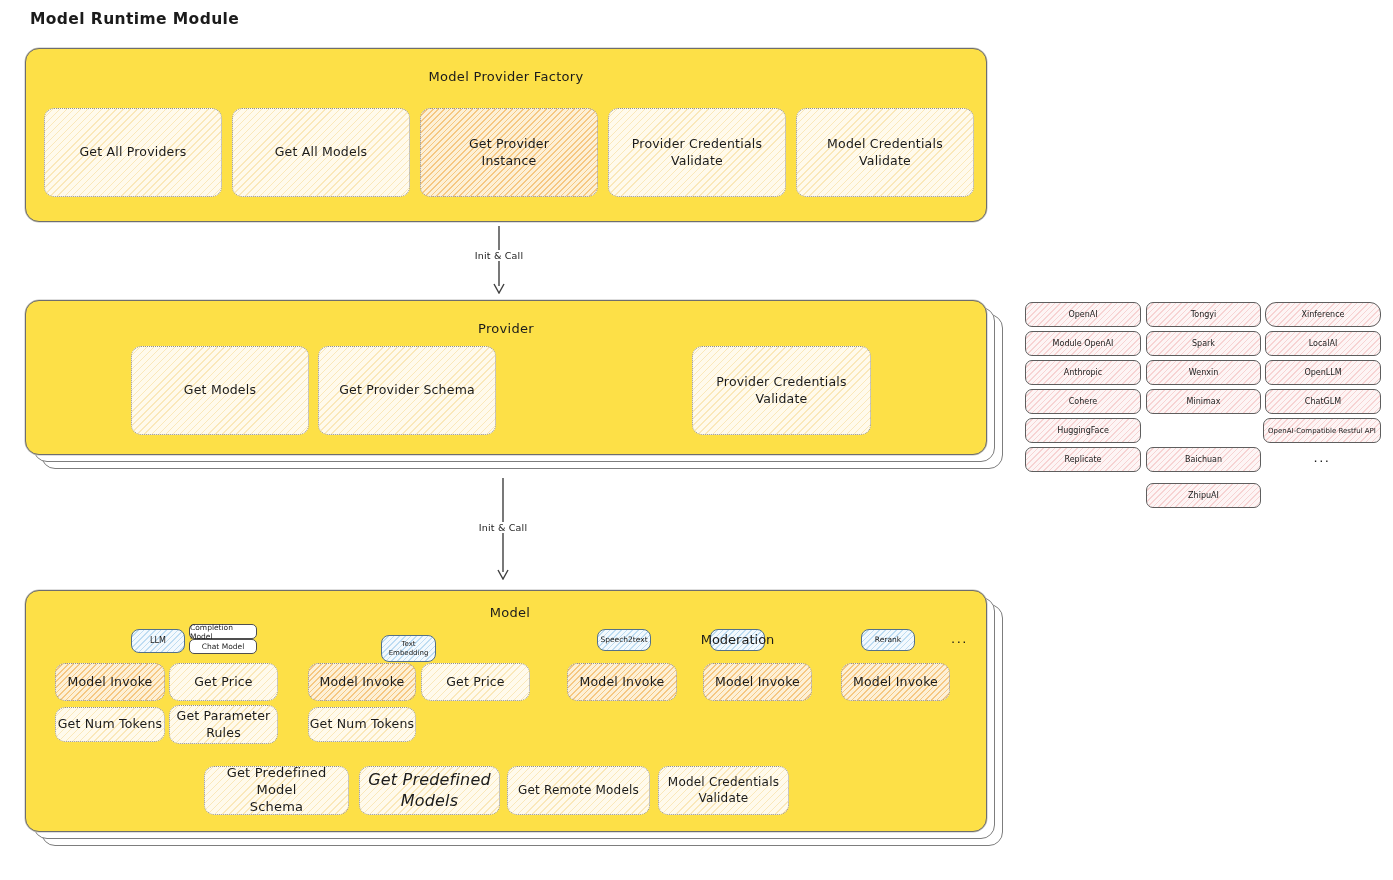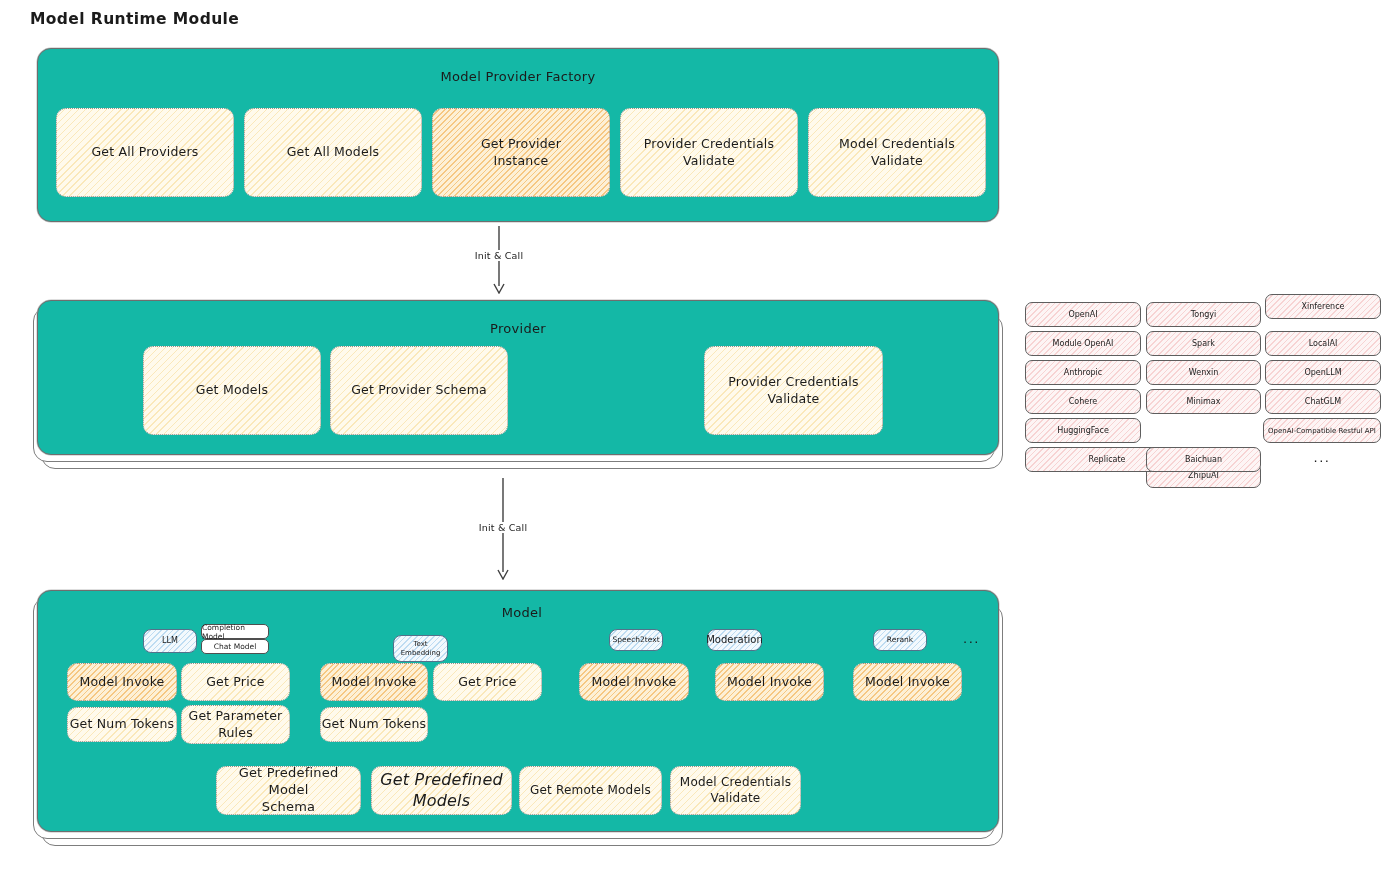--- a/index.html
+++ b/index.html
@@ -5,23 +5,22 @@
   html,body { margin:0; padding:0; background:#fff; }
   .canvas {
     position:relative; width:1393px; height:880px; background:#ffffff;
     font-family:"DejaVu Sans", sans-serif; color:#1b1b1b; overflow:hidden;
   }
   .page-title {
     position:absolute; left:30px; top:10px; font-size:15.5px; font-weight:600;
     letter-spacing:.4px;
   }
   .container {
-    position:absolute; background:#14b8a6; border:1.4px solid #6e6e6e; border-radius:14px;
+    position:absolute; background:#fde047; border:1.4px solid #6e6e6e; border-radius:14px;
     box-shadow:0 0 0 0.5px #bdbdbd;
-    margin-left:12px;
   }
   .stack {
     position:absolute; background:#fff; border:1.2px solid #7d7d7d; border-radius:14px;
   }
   .sec-title { position:absolute; left:0; right:0; text-align:center; font-size:13px; letter-spacing:.3px; }
   .node {
     position:absolute; display:flex; align-items:center; justify-content:center;
     text-align:center; border:1.6px dotted #919191; border-radius:10px;
     font-size:12.5px; line-height:1.3; white-space:pre-line; letter-spacing:.2px;
   }
@@ -91,34 +90,34 @@
   <div class="container" style="left:25px; top:300px; width:960px; height:153px;">
     <div class="sec-title" style="top:20px;">Provider</div>
     <div class="node yellow" style="left:105px; top:45px; width:176px; height:87px;">Get Models</div>
     <div class="node yellow" style="left:292px; top:45px; width:176px; height:87px;">Get Provider Schema</div>
     <div class="node yellow" style="left:666px; top:45px; width:177px; height:87px;">Provider Credentials
 Validate</div>
   </div>
 
   <div class="chip" style="left:1025px; top:302px; width:114px; height:23px;">OpenAI</div>
   <div class="chip" style="left:1146px; top:302px; width:113px; height:23px;">Tongyi</div>
-  <div class="chip" style="left:1265px; top:294px; width:114px; height:23px;">Xinference</div>
+  <div class="chip" style="left:1265px; top:302px; width:114px; height:23px;border-radius:11px;">Xinference</div>
   <div class="chip" style="left:1025px; top:331px; width:114px; height:23px;">Module OpenAI</div>
   <div class="chip" style="left:1146px; top:331px; width:113px; height:23px;">Spark</div>
   <div class="chip" style="left:1265px; top:331px; width:114px; height:23px;">LocalAI</div>
   <div class="chip" style="left:1025px; top:360px; width:114px; height:23px;">Anthropic</div>
   <div class="chip" style="left:1146px; top:360px; width:113px; height:23px;">Wenxin</div>
   <div class="chip" style="left:1265px; top:360px; width:114px; height:23px;">OpenLLM</div>
   <div class="chip" style="left:1025px; top:389px; width:114px; height:23px;">Cohere</div>
   <div class="chip" style="left:1146px; top:389px; width:113px; height:23px;">Minimax</div>
   <div class="chip" style="left:1265px; top:389px; width:114px; height:23px;">ChatGLM</div>
   <div class="chip" style="left:1025px; top:418px; width:114px; height:23px;">HuggingFace</div>
-  <div class="chip" style="left:1146px; top:418px; width:113px; height:23px;margin-top:45px;">ZhipuAI</div>
+  <div class="chip" style="left:1146px; top:438px; width:113px; height:23px;margin-top:45px;">ZhipuAI</div>
   <div class="chip chip-sm" style="left:1263px; top:418px; width:116px; height:23px;">OpenAI-Compatible Restful API</div>
-  <div class="chip" style="left:1025px; top:447px; width:114px; height:23px;padding-left:24px;">Replicate</div>
+  <div class="chip" style="left:1025px; top:447px; width:114px; height:23px;">Replicate</div>
   <div class="chip" style="left:1146px; top:447px; width:113px; height:23px;">Baichuan</div>
   <div class="ellipsis" style="left:1265px; top:450px; width:114px; text-align:center;">...</div>
 
   <div class="arrow" style="left:496px; top:478px; width:14px; height:102px;">
     <svg width="14" height="102" viewBox="0 0 14 102">
       <line x1="7" y1="0" x2="7" y2="94" stroke="#3f3f3f" stroke-width="1.4"></line>
       <polyline points="2,92 7,101 12,92" fill="none" stroke="#3f3f3f" stroke-width="1.4"></polyline>
     </svg>
     <span class="arrow-label" style="top:44px;">Init &amp; Call</span>
   </div>
@@ -127,21 +126,21 @@
   <div class="stack" style="left:33px; top:597px; width:960px; height:240px;"></div>
   <div class="container" style="left:25px; top:590px; width:960px; height:240px;">
     <div class="sec-title" style="top:14px;padding-left:8px;">Model</div>
 
     <div class="pill" style="left:105px; top:38px; width:52px; height:22px;">LLM</div>
     <div class="subtag" style="left:163px; top:33px; width:66px; height:13px;">Completion Model</div>
     <div class="subtag" style="left:163px; top:48px; width:66px; height:13px;">Chat Model</div>
     <div class="pill" style="left:355px; top:44px; width:53px; height:25px; font-size:7px;">Text
 Embedding</div>
     <div class="pill" style="left:571px; top:38px; width:52px; height:20px; font-size:7.5px;">Speech2text</div>
-    <div class="pill" style="left:669px; top:38px; width:53px; height:20px; font-size:10px;">Moderation</div>
+    <div class="pill" style="left:684px; top:38px; width:53px; height:20px; font-size:13px;">Moderation</div>
     <div class="pill" style="left:835px; top:38px; width:52px; height:20px; font-size:7.5px;">Rerank</div>
     <div class="ellipsis" style="left:925px; top:40px;">...</div>
 
     <div class="node orange" style="left:29px; top:72px; width:108px; height:36px;">Model Invoke</div>
     <div class="node yellow" style="left:143px; top:72px; width:107px; height:36px;">Get Price</div>
     <div class="node orange" style="left:282px; top:72px; width:106px; height:36px;">Model Invoke</div>
     <div class="node yellow" style="left:395px; top:72px; width:107px; height:36px;">Get Price</div>
     <div class="node orange" style="left:541px; top:72px; width:108px; height:36px;">Model Invoke</div>
     <div class="node orange" style="left:677px; top:72px; width:107px; height:36px;">Model Invoke</div>
     <div class="node orange" style="left:815px; top:72px; width:107px; height:36px;">Model Invoke</div>

